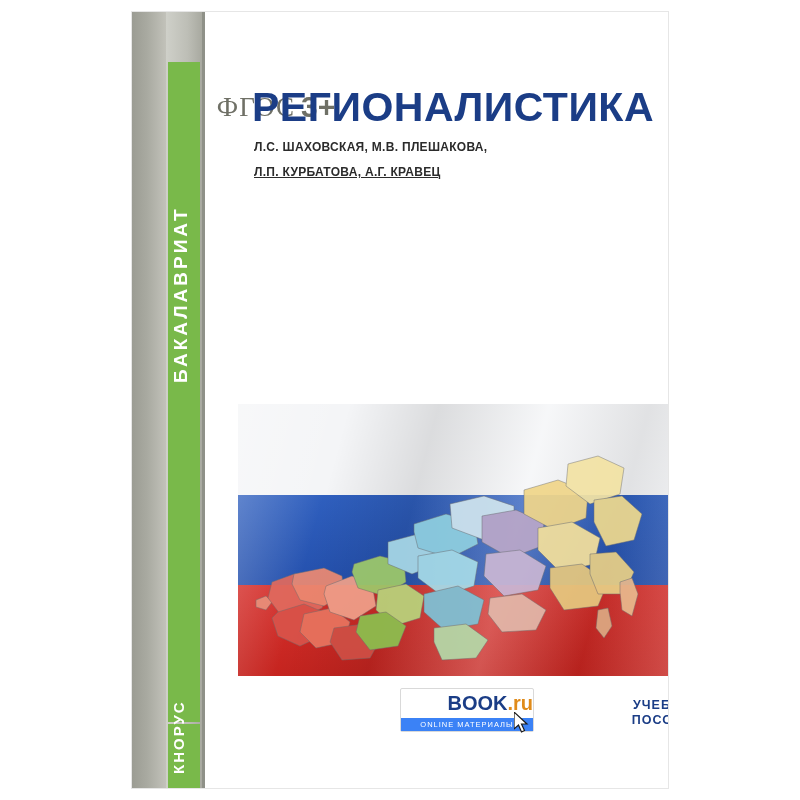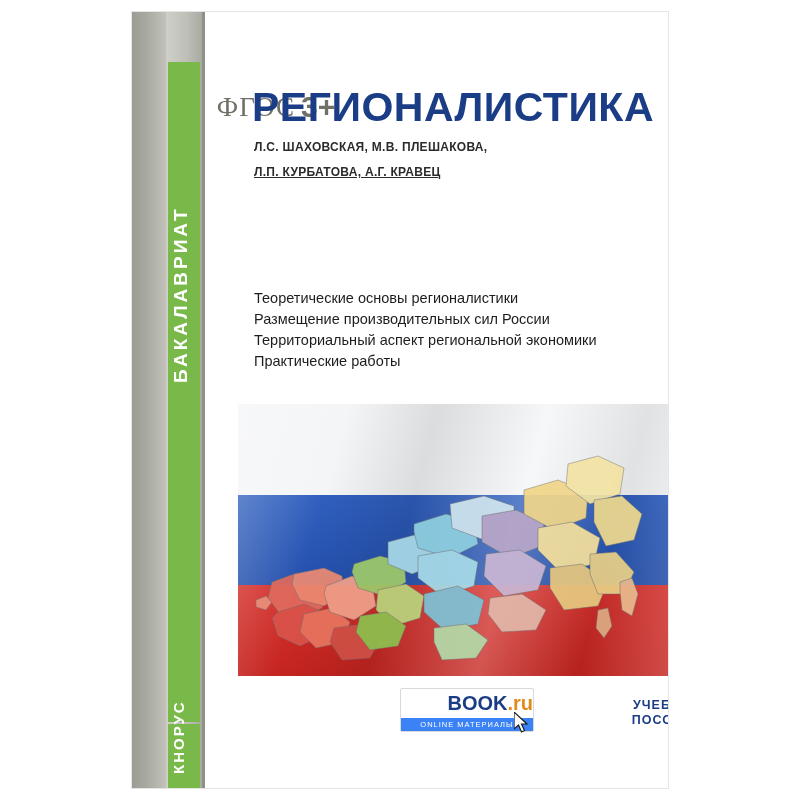--- a/index.html
+++ b/index.html
@@ -237,26 +237,20 @@
 
   <div class="fgos">
     <span class="fgos-txt">ФГОС</span>
     <span class="fgos-plus">3+</span>
   </div>
 
   <div id="title">РЕГИОНАЛИСТИКА</div>
   <div class="authors" id="author-line-1">Л.С. ШАХОВСКАЯ, М.В. ПЛЕШАКОВА,</div>
   <div class="authors" id="author-line-2">Л.П. КУРБАТОВА, А.Г. КРАВЕЦ</div>
 
-  <div class="bullet-list">
-    <div>Теоретические основы регионалистики</div>
-    <div>Размещение производительных сил России</div>
-    <div>Территориальный аспект региональной экономики</div>
-    <div>Практические работы</div>
-  </div>
 
   <div id="art">
     <div class="flag-white"></div>
     <div class="flag-blue"></div>
     <div class="flag-red"></div>
     <div class="flag-wave"></div>
 
     <svg id="map-svg" viewBox="0 0 430 272" preserveAspectRatio="none">
       <g opacity="0.93" stroke="#6f6f6f" stroke-width="0.5">
 

